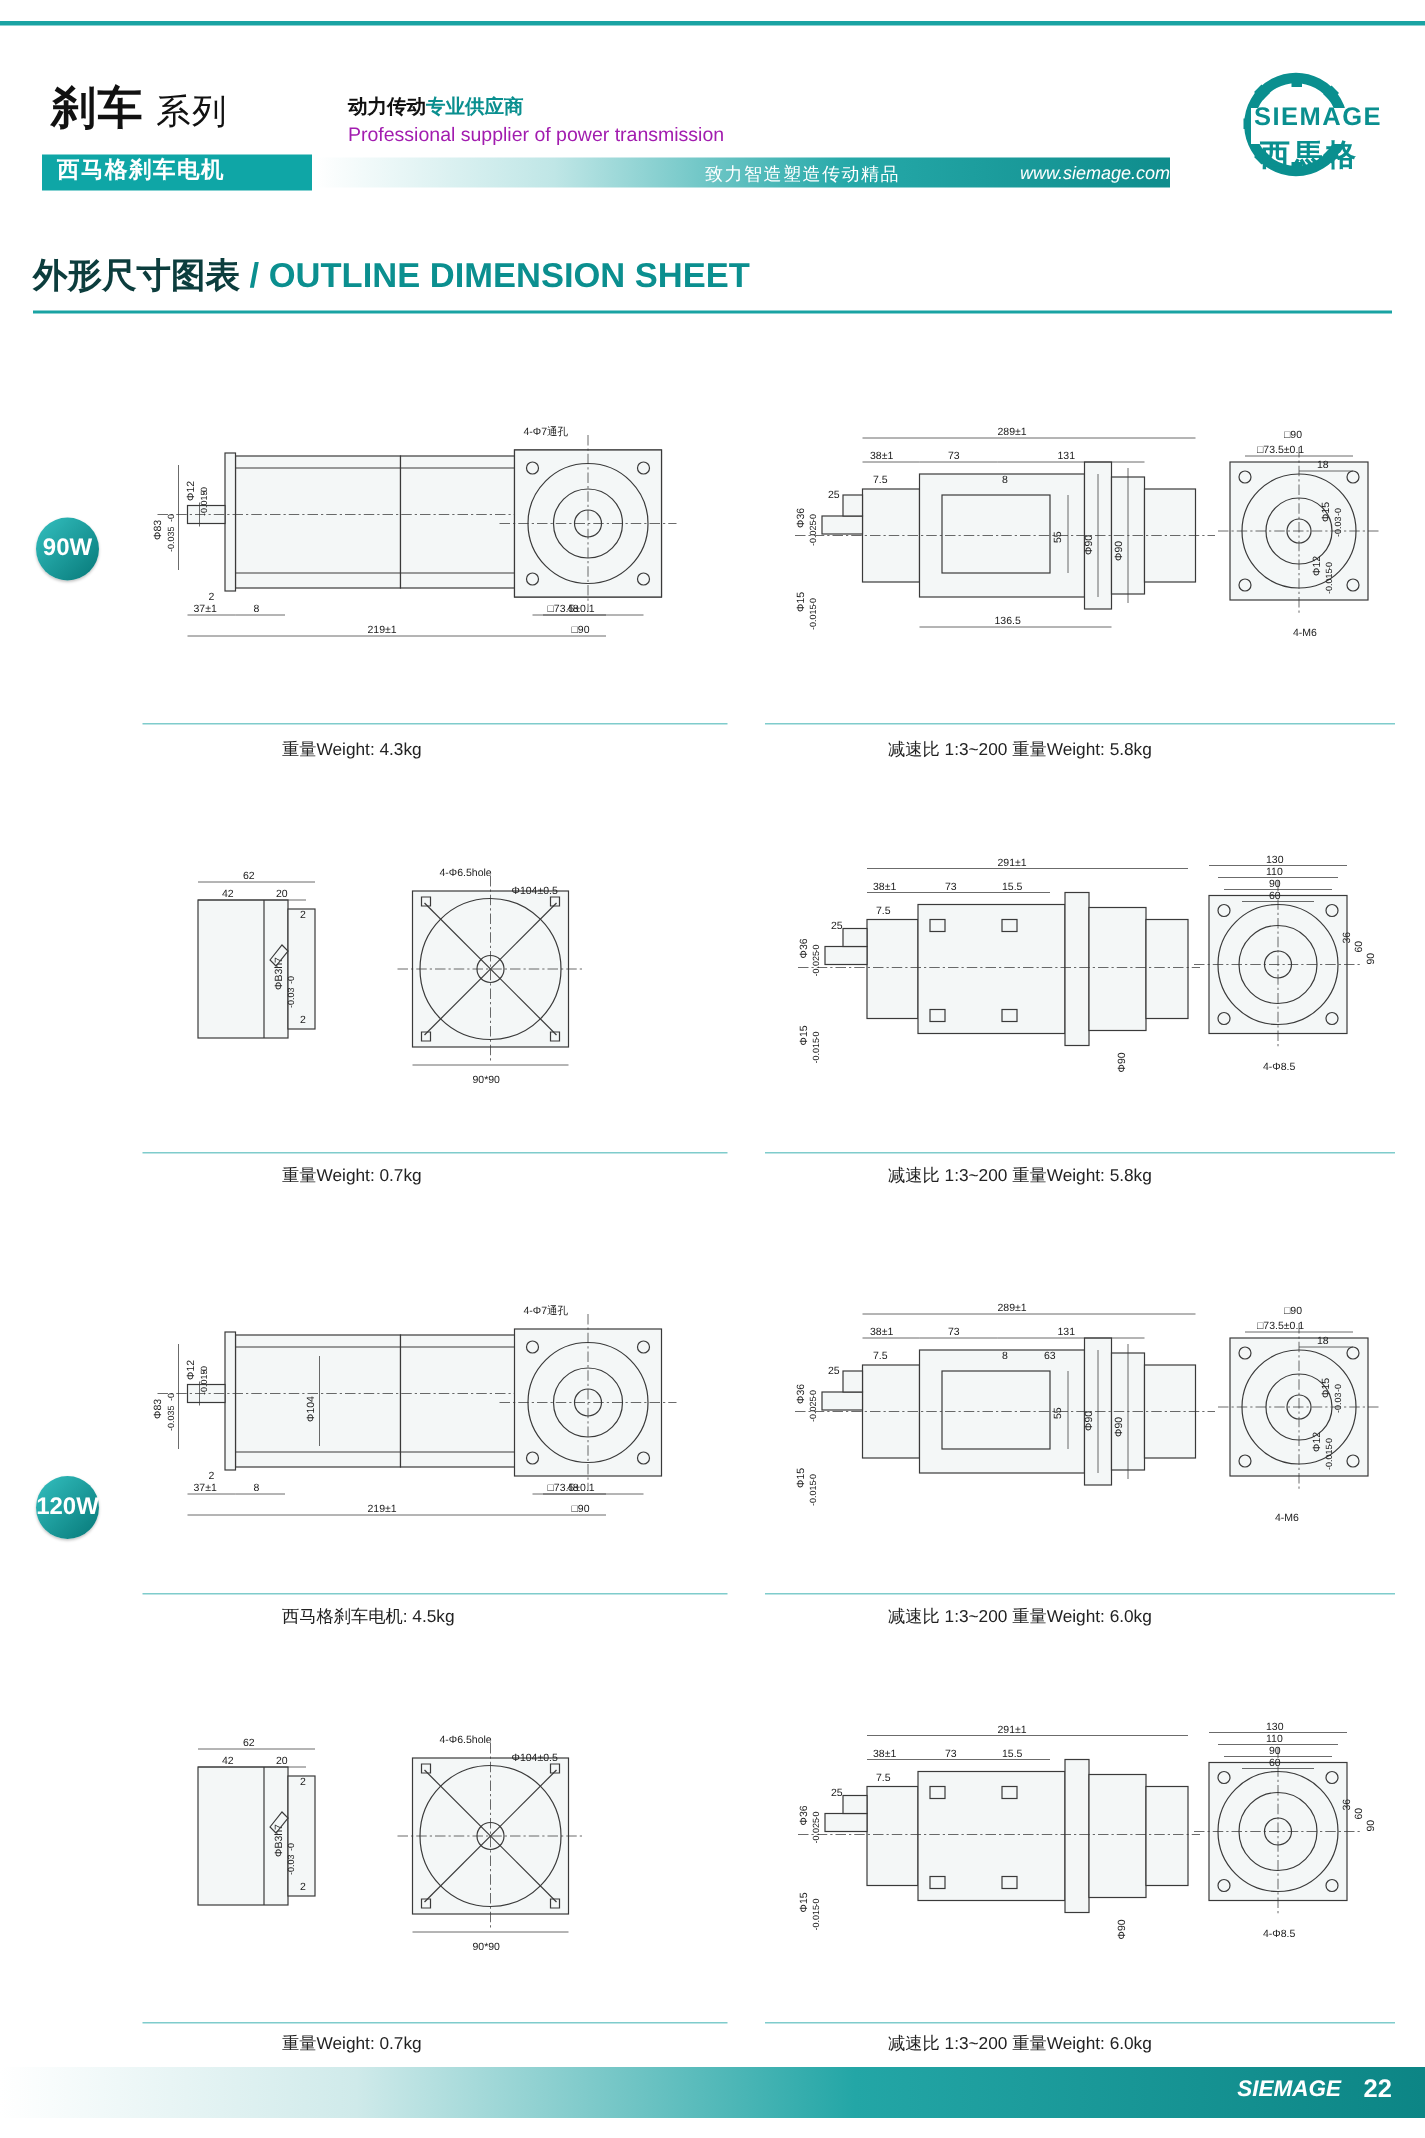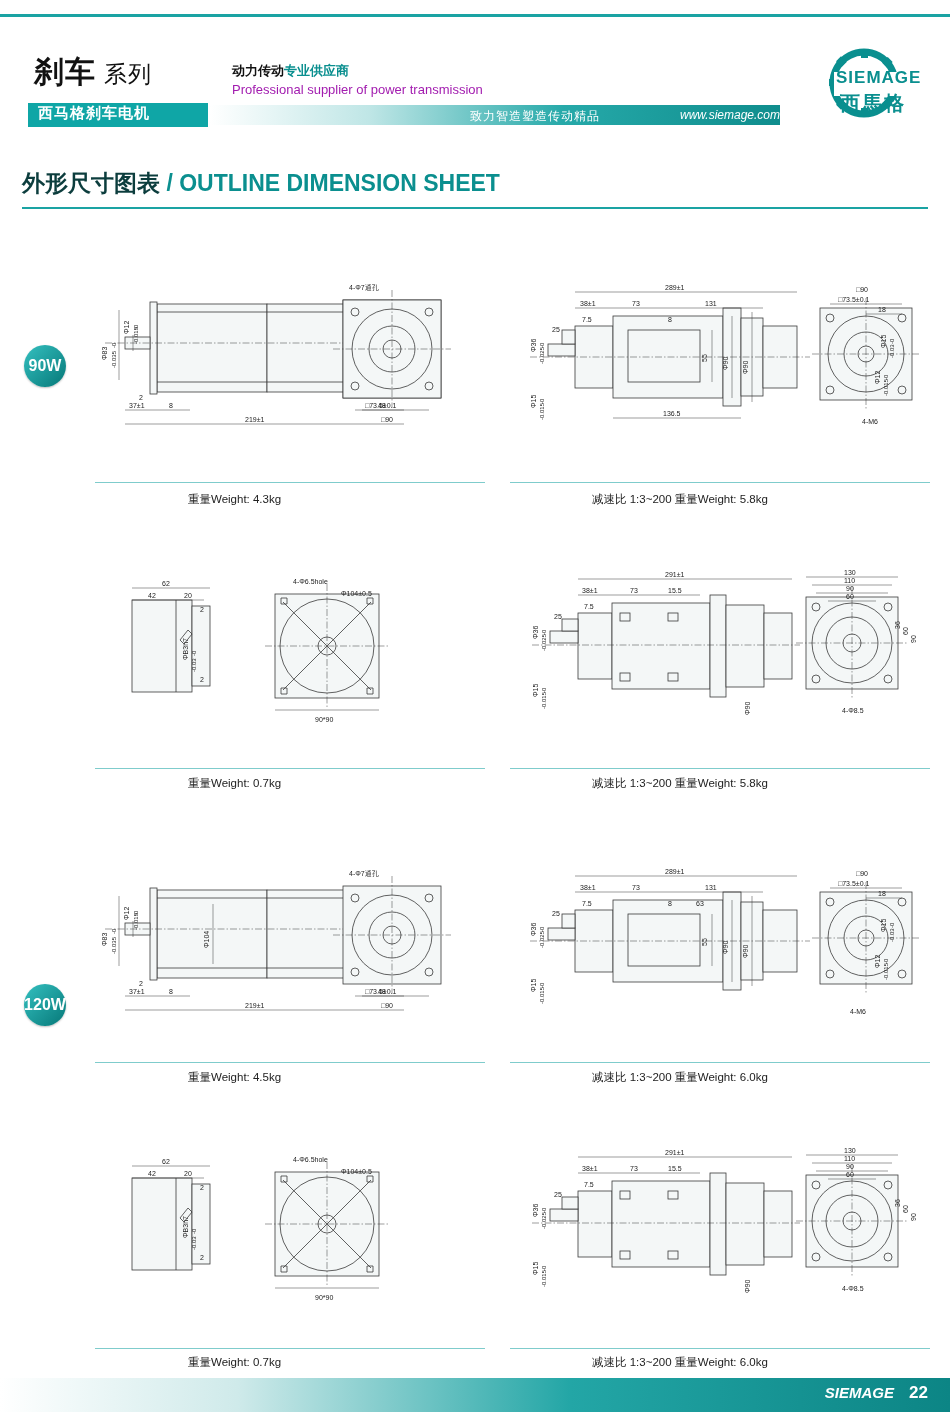--- a/index.html
+++ b/index.html
@@ -444,21 +444,21 @@
         <text class="t" x="60" y="106" transform="rotate(-90 60 106)">Φ12</text>
         <text class="t6" x="68" y="102" transform="rotate(-90 68 102)">-0</text>
         <text class="t6" x="68" y="118" transform="rotate(-90 68 118)">-0.015</text>
         <text class="t" x="30" y="152">4-M6</text>
       </g>
     </svg>
   </div>
 
   <div class="sep" style="left:95px;top:1062px;width:390px;"></div>
   <div class="sep" style="left:510px;top:1062px;width:420px;"></div>
-  <div class="cap" style="left:188px;top:1070px;">重量Weight: 4.5kg</div>
+  <div class="cap" style="left:188px;top:1070px;">西马格刹车电机: 4.5kg</div>
   <div class="cap" style="left:592px;top:1070px;">减速比 1:3~200  重量Weight: 6.0kg</div>
 
   <div class="dwg" style="left:110px;top:1148px;">
     <svg width="360" height="165" viewBox="0 0 360 165">
       <rect class="fill" x="22" y="30" width="60" height="92"></rect>
       <rect class="fill" x="82" y="36" width="18" height="80"></rect>
       <line class="ln" x1="66" y1="30" x2="66" y2="122"></line>
       <line class="dim" x1="22" y1="18" x2="100" y2="18"></line>
       <text class="t" x="52" y="16">62</text>
       <line class="dim" x1="22" y1="30" x2="66" y2="30"></line>

